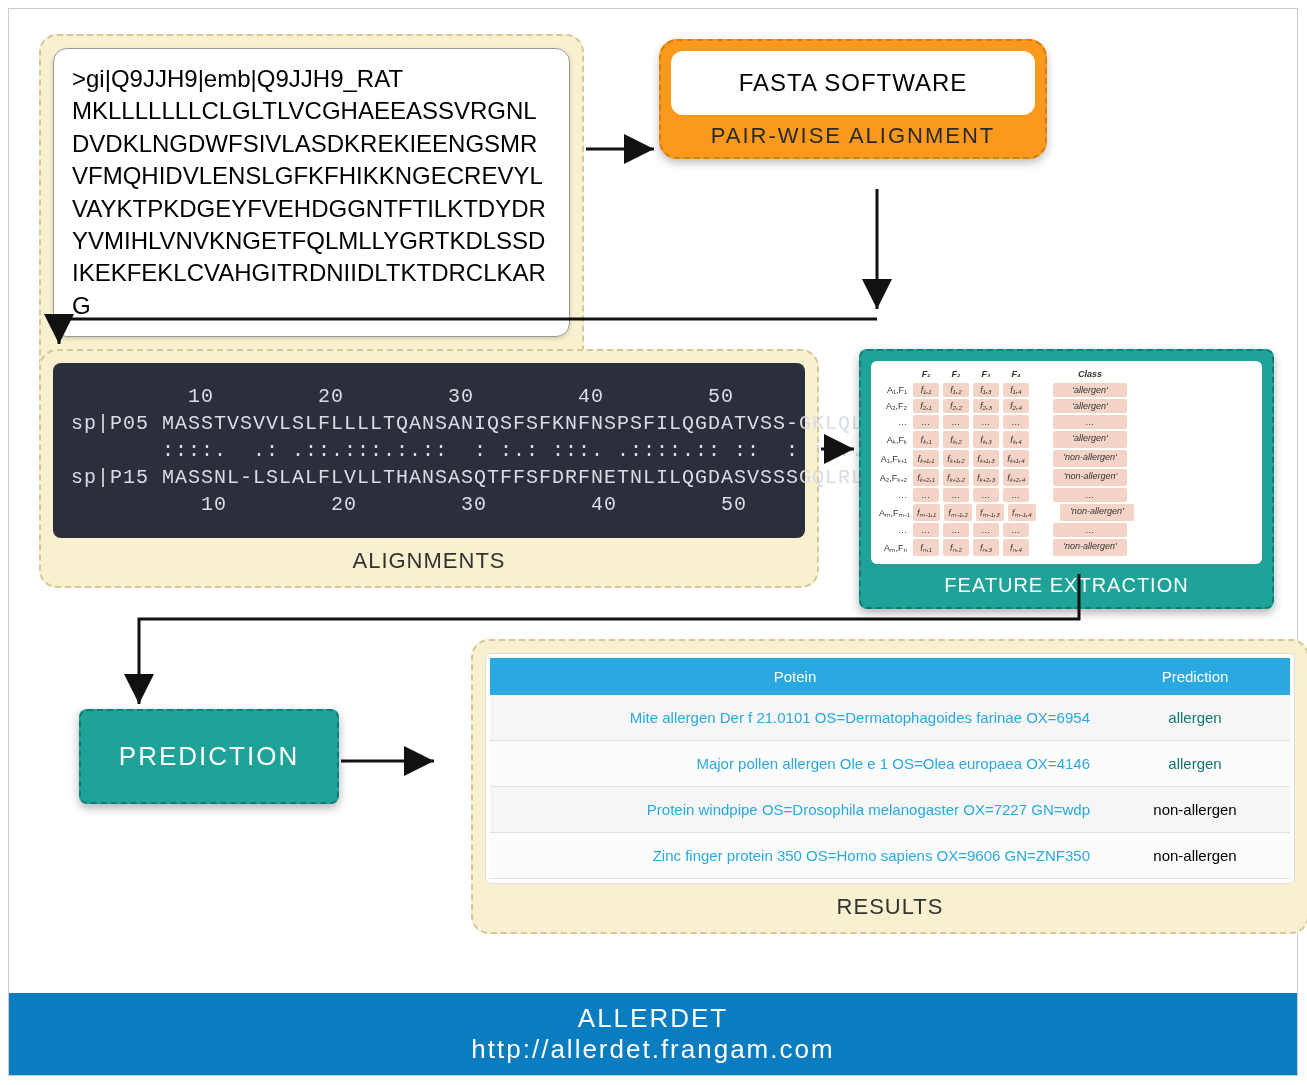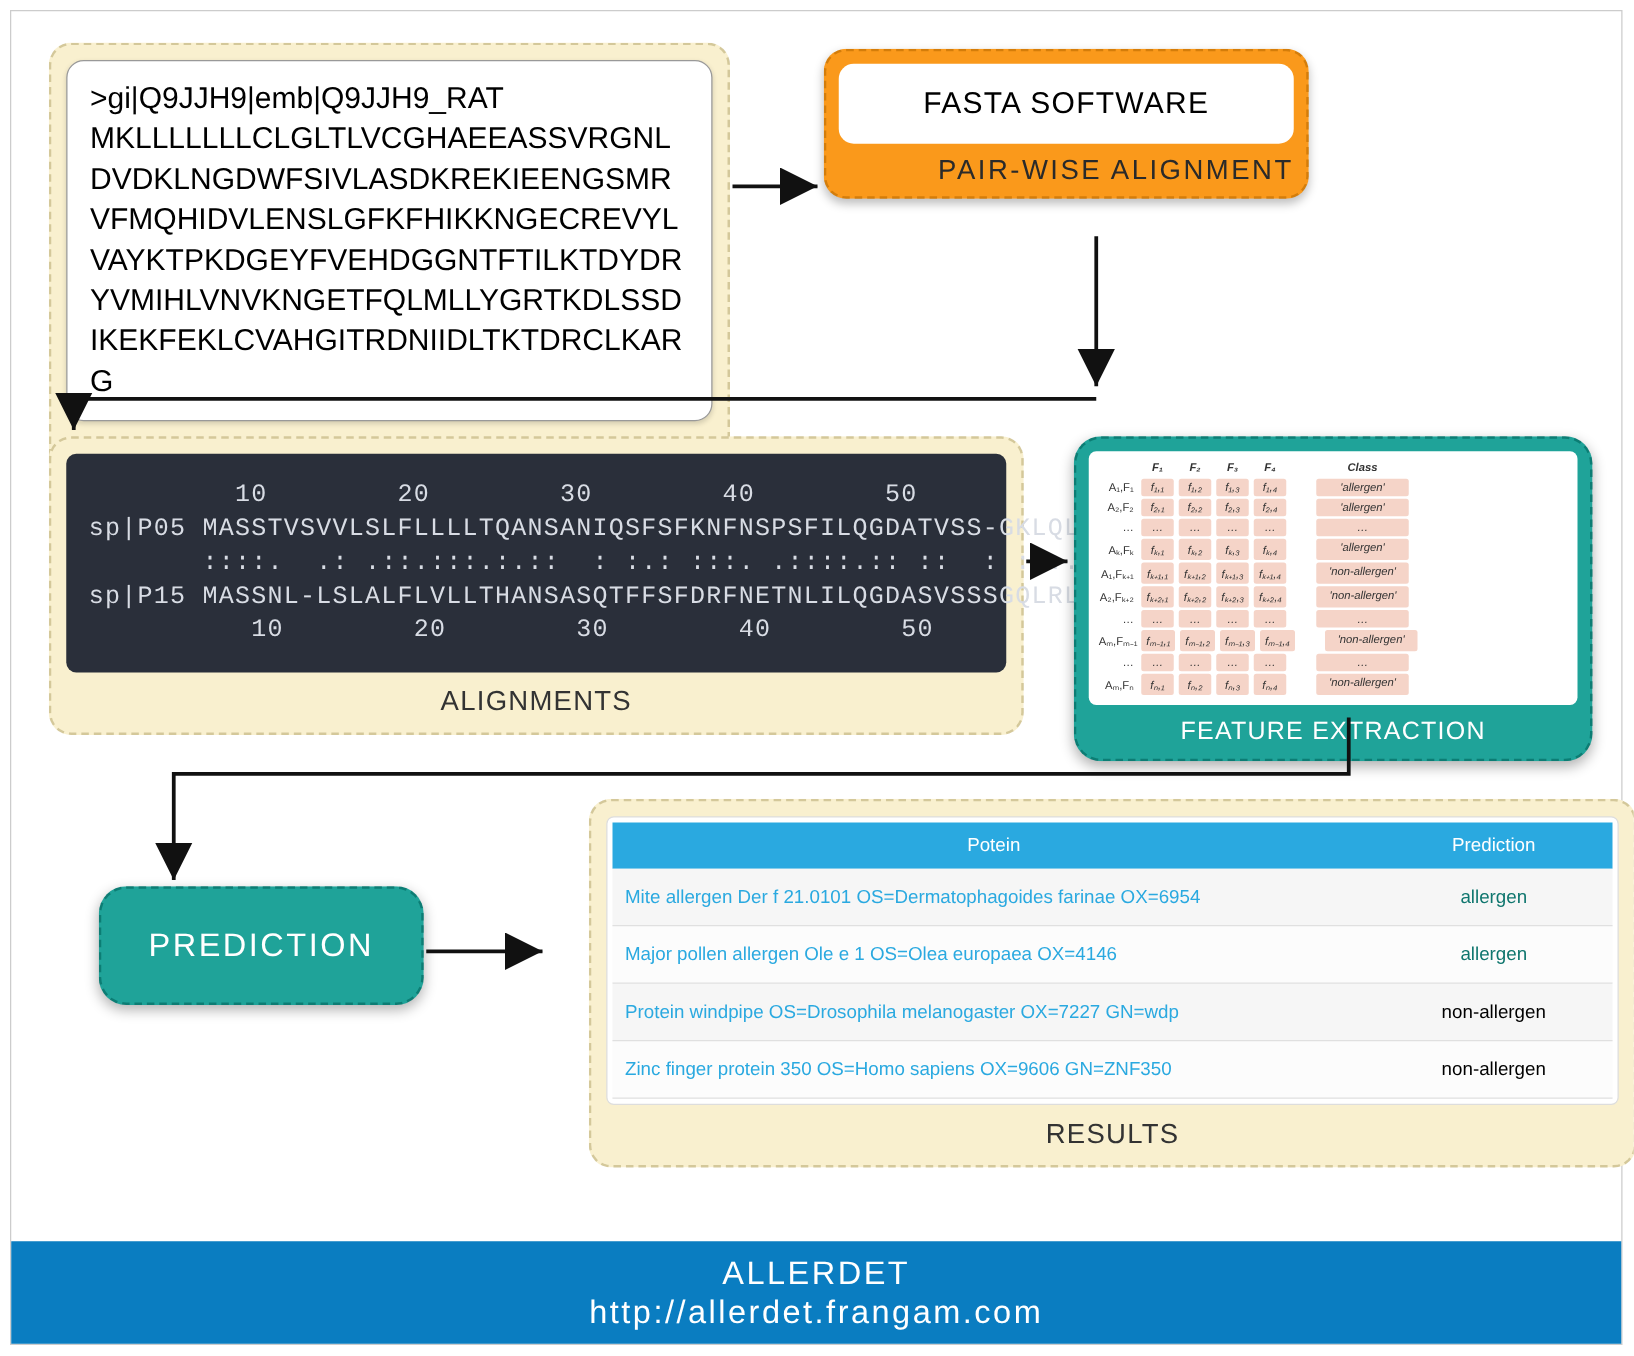--- a/index.html
+++ b/index.html
@@ -42,31 +42,31 @@
 }
 .orange-wrap {
   background: #fa991b;
   border: 2px dashed #d47d0a;
   border-radius: 18px;
   padding: 10px 10px 8px 10px;
   position: absolute;
   box-shadow: 0 4px 8px rgba(0,0,0,0.25);
 }
 .orange-label {
-  text-align: right;
+  text-align: center;
   font-size: 22px;
   letter-spacing: 2px;
   color: #2a2a2a;
   padding-top: 8px;
 }
 .teal-box {
   position: absolute;
   background: #1fa399;
   border: 2px dashed #0c7d74;
-  border-radius: 22px;
+  border-radius: 8px;
   box-shadow: 0 4px 10px rgba(0,0,0,0.3);
   color: #fff;
 }
 .teal-pred {
   padding: 30px 20px;
   text-align: center;
   font-size: 26px;
   letter-spacing: 2px;
 }
 .box-label {
@@ -125,21 +125,21 @@
   color: #fff;
   padding: 10px;
   font-weight: normal;
 }
 .results-table td {
   padding: 14px 10px;
   border-bottom: 1px solid #e0e0e0;
   background: #f6f6f6;
 }
 .results-table tr:nth-child(even) td { background: #fcfcfc; }
-.results-table .protein { color: #2aa9e0; }
+.results-table .protein { color: #2aa9e0; text-align: right; }
 .results-table .allergen { color: #0f766e; text-align: center; }
 .results-table .nonallergen { color: #000000; text-align: center; }
 .footer {
   position: absolute;
   left: 0;
   width: 100%;
   background: #0a7dc1;
   color: #fff;
   text-align: center;
   font-size: 26px;

